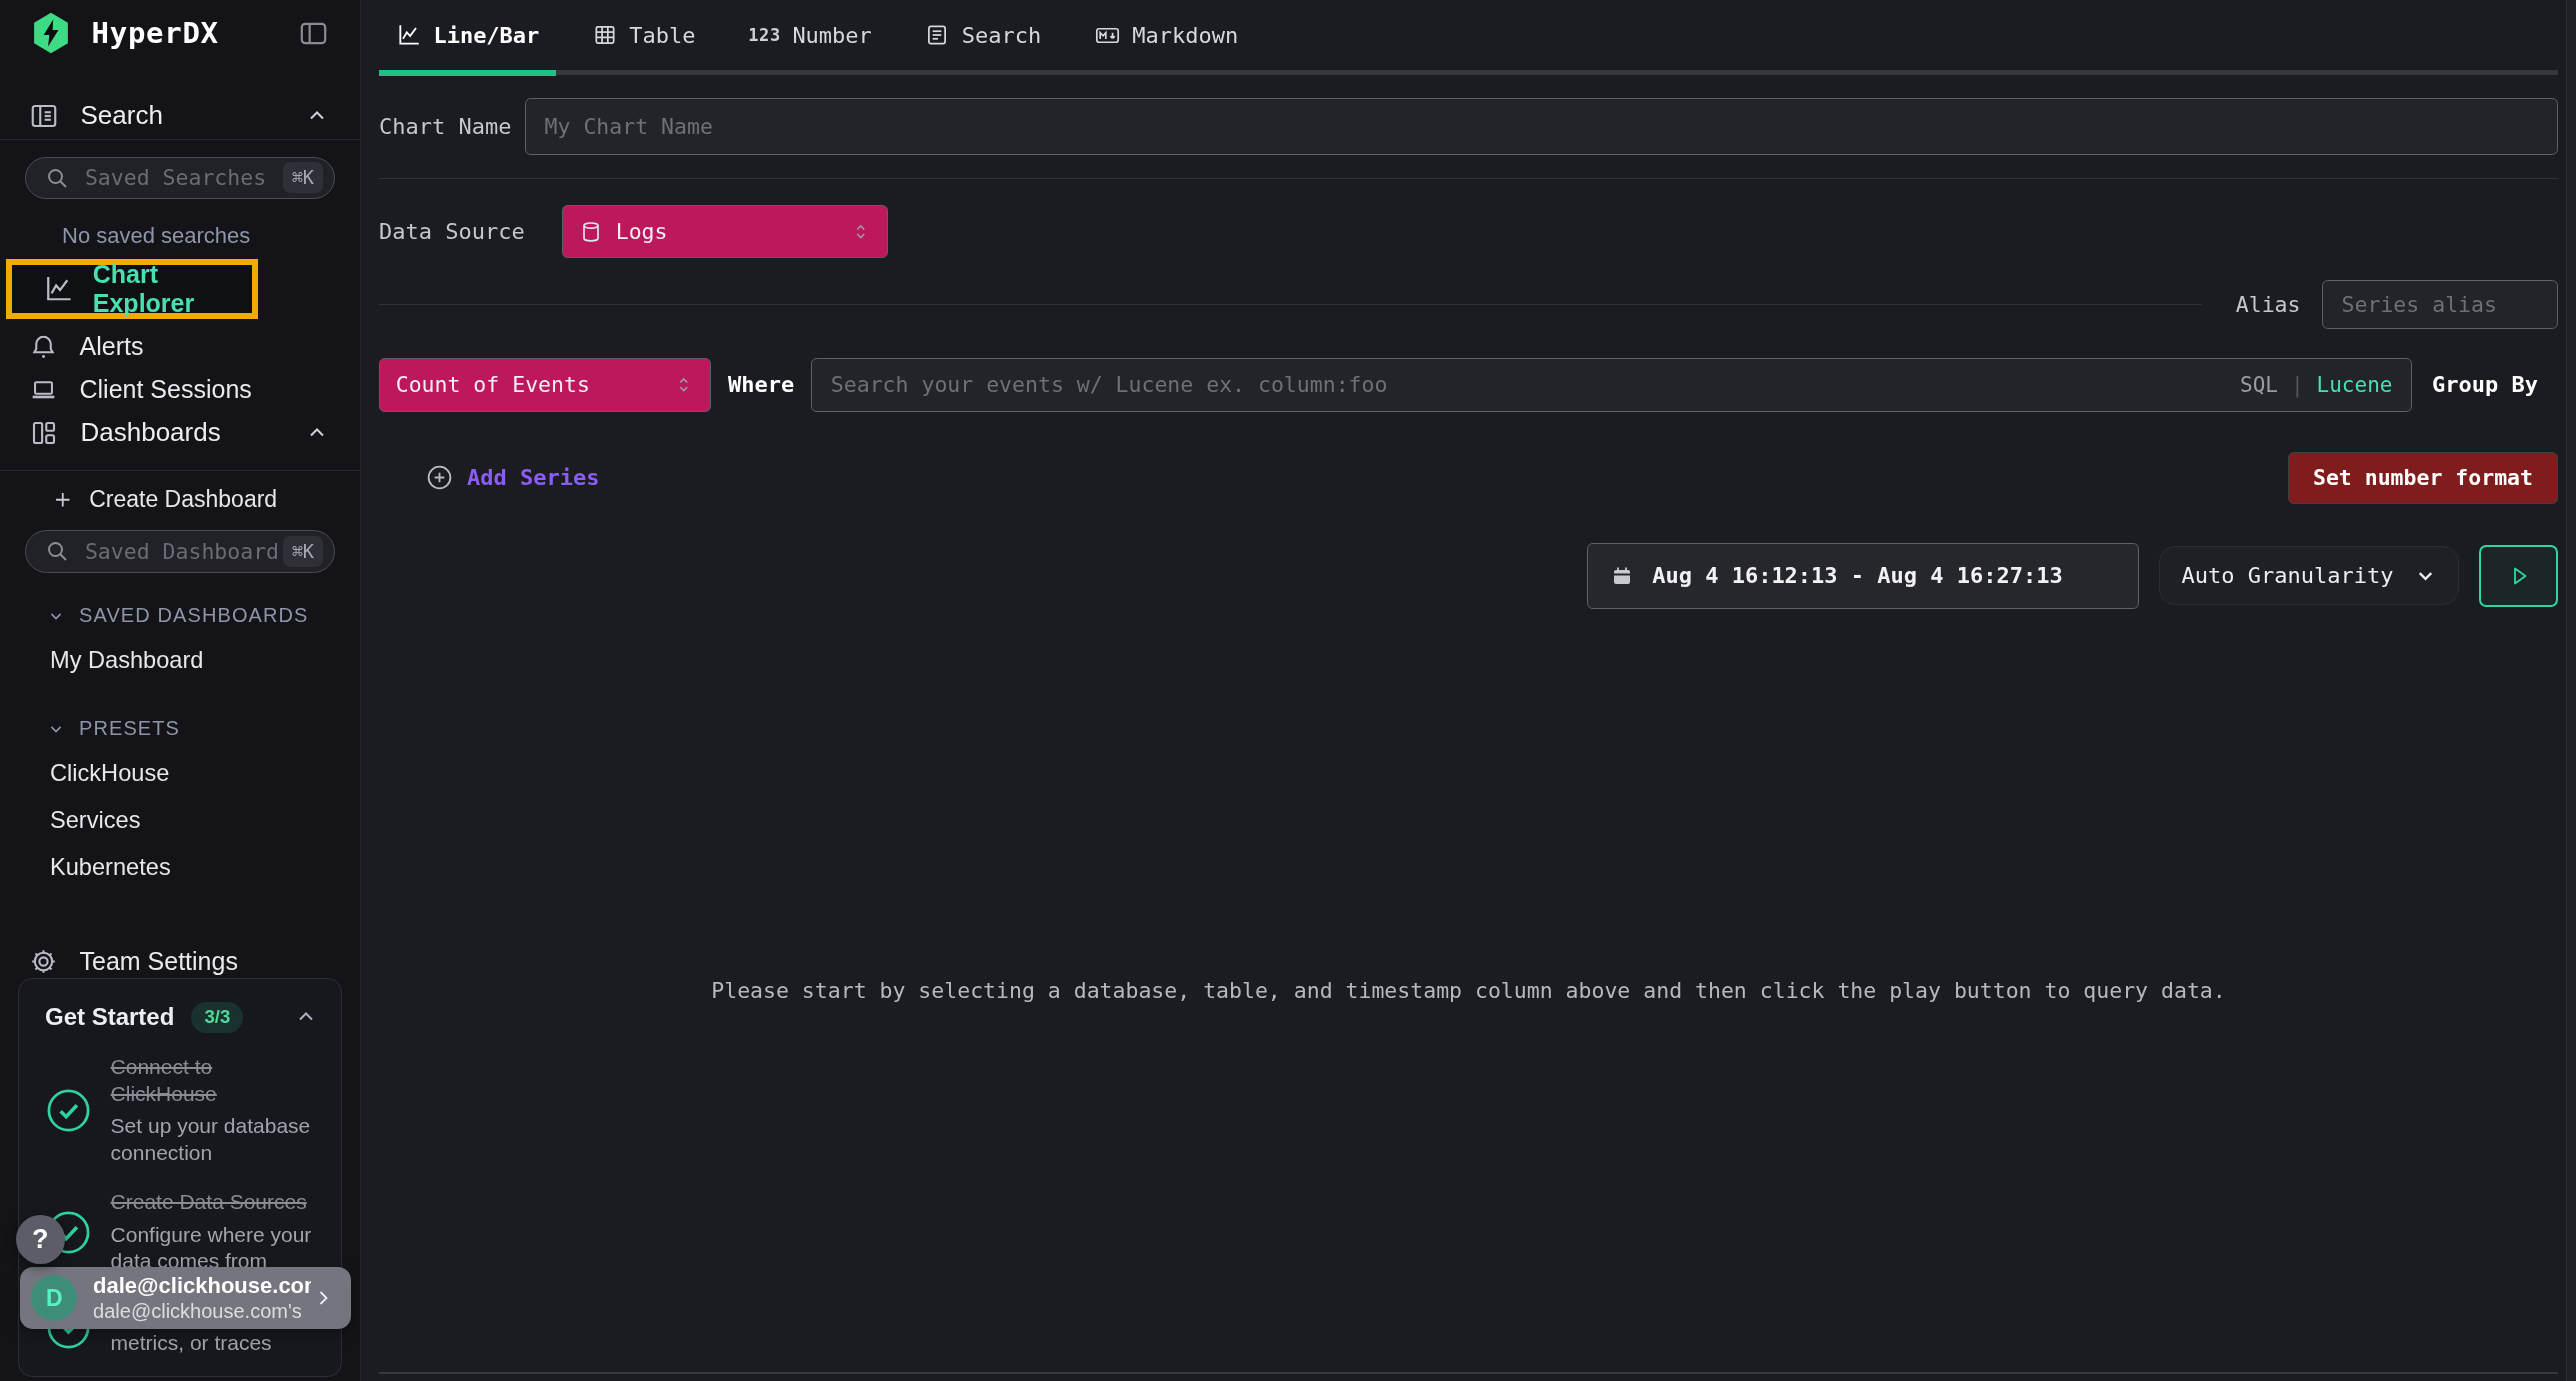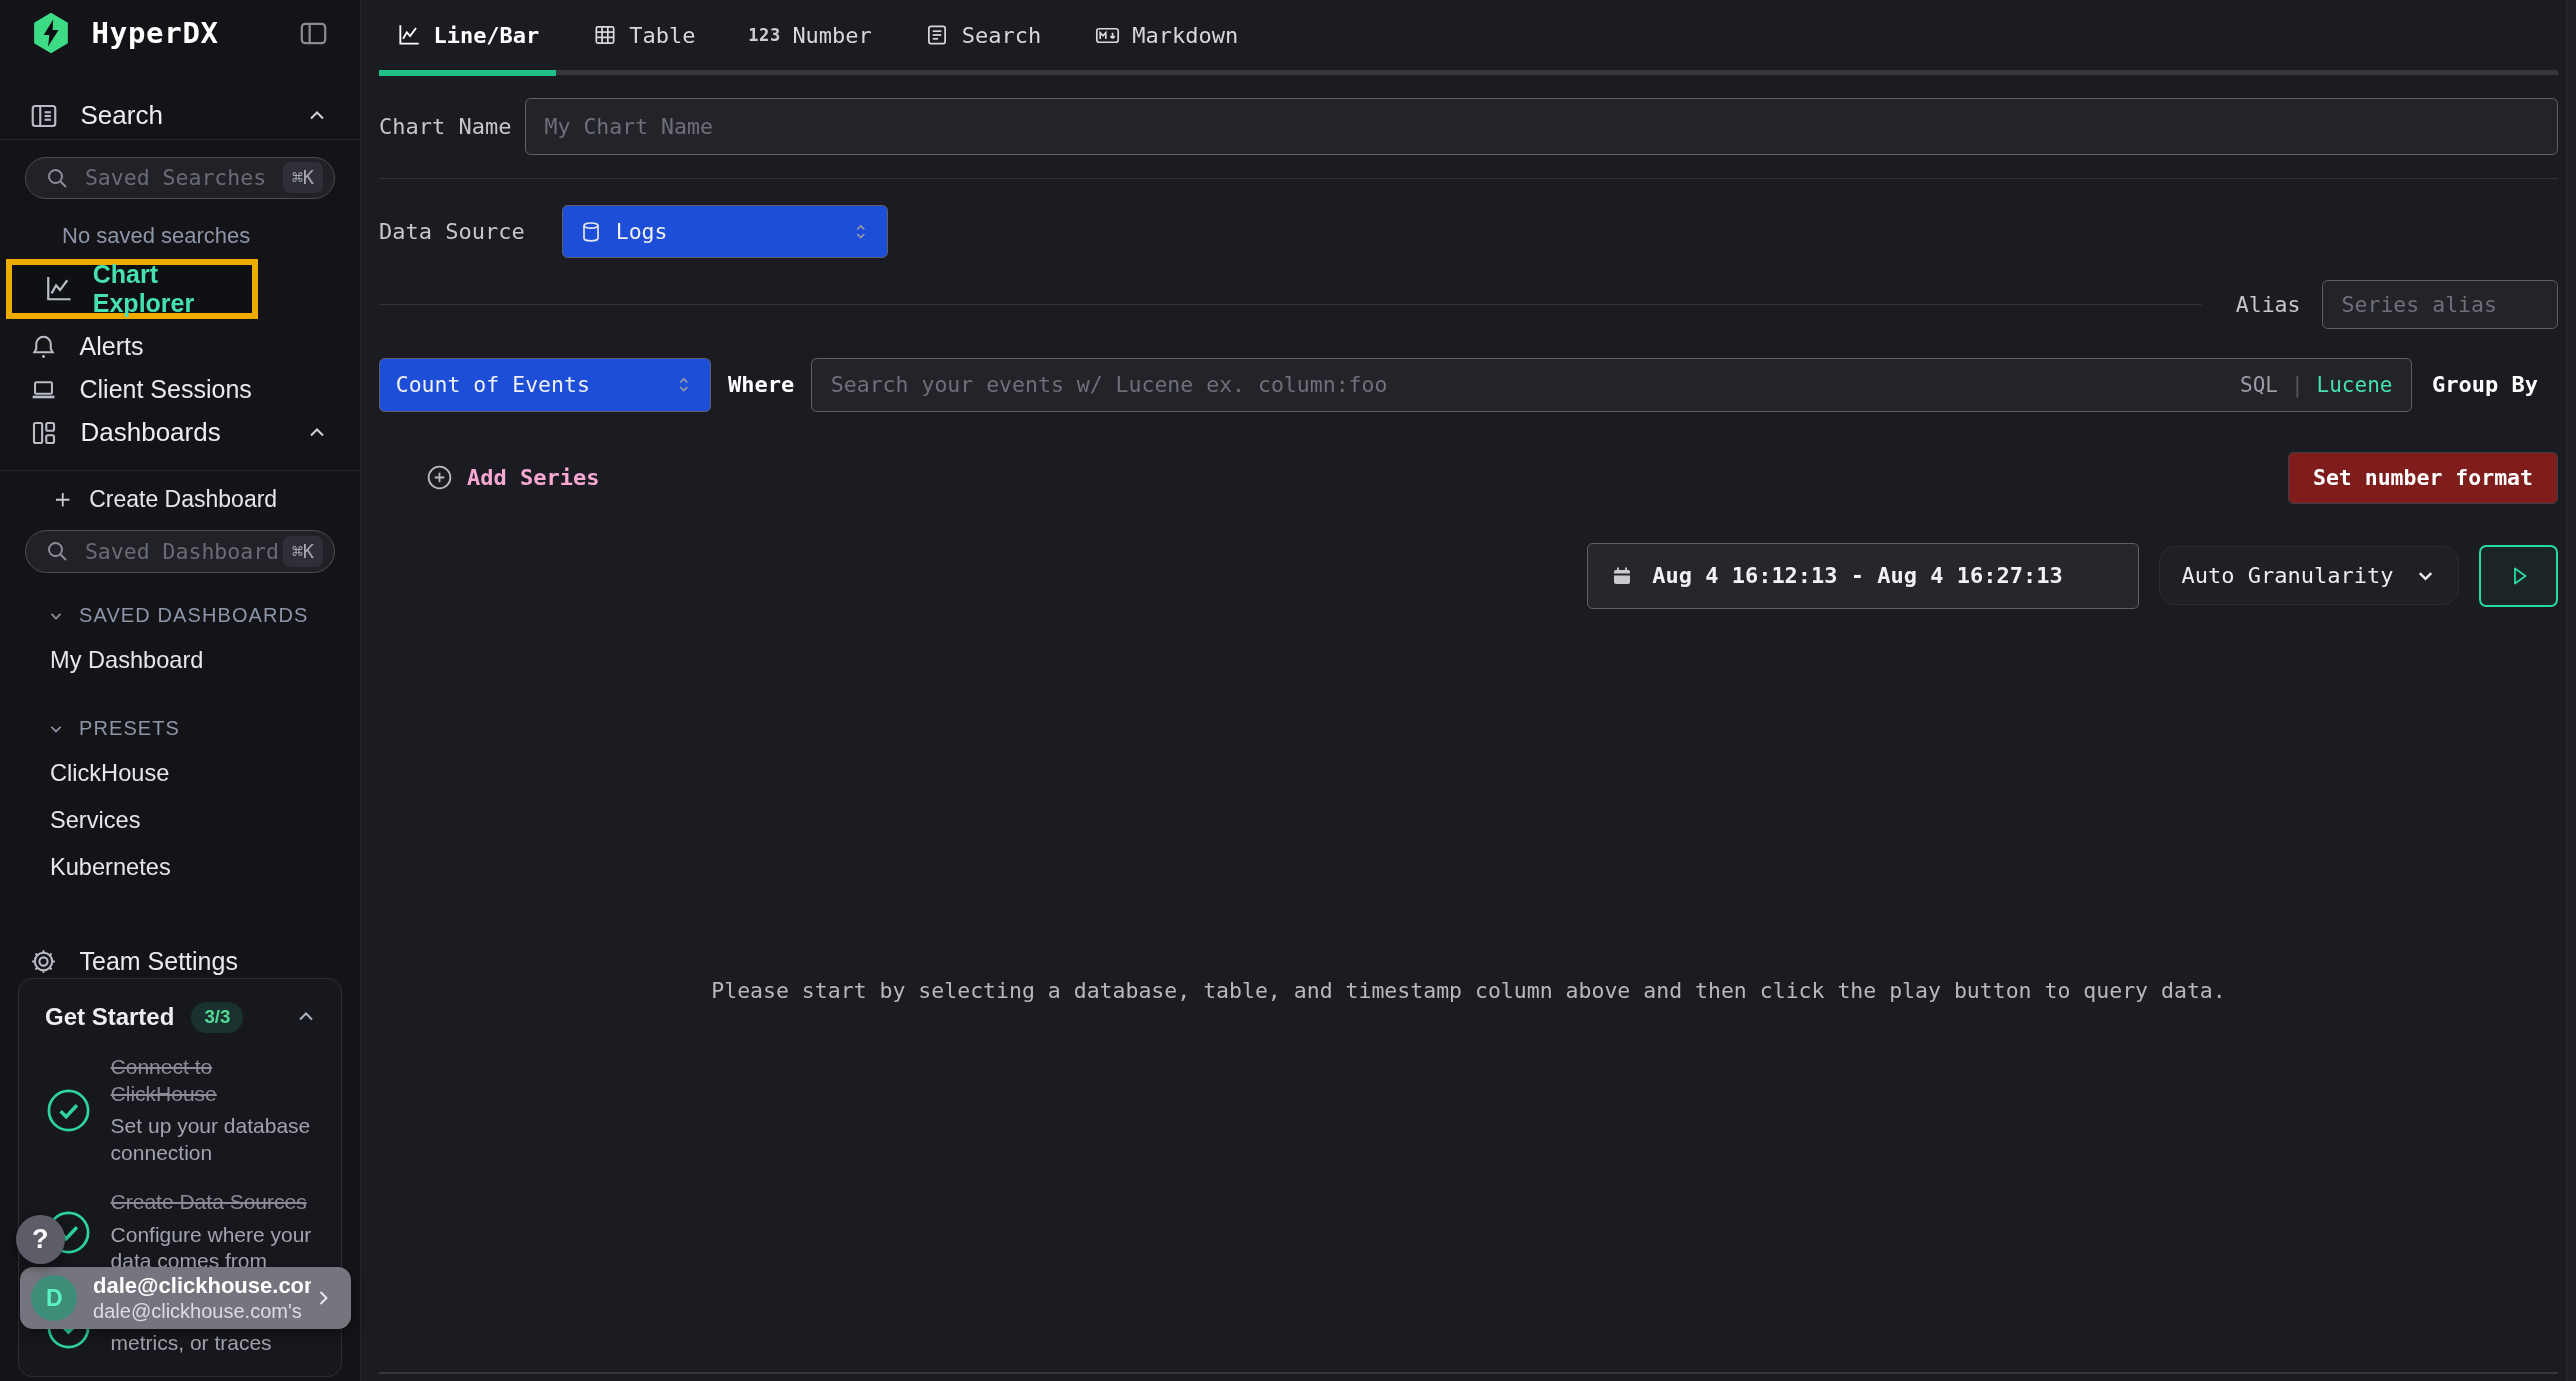--- a/index.html
+++ b/index.html
@@ -93,21 +93,21 @@
   .lbl-source{width:183px;flex:none;}
   .text-input{display:flex;align-items:center;height:100%;background:#232429;border:1.4px solid #5f6069;
               border-radius:5.7px;box-sizing:border-box;}
   .text-input input{width:100%;height:100%;background:transparent;border:none;outline:none;color:#e8e8ec;
                     font:21.5px "DejaVu Sans Mono",monospace;padding:0 18.6px;box-sizing:border-box;}
   .text-input input::placeholder{color:#6e6f78;}
   .grow{flex:1;min-width:0;}
 
   .hr{height:1.4px;background:#313238;margin-top:23px;}
   .row-data-source{margin-top:26px;height:53px;}
-  .select{display:flex;align-items:center;height:100%;background:#1d4ed8;border:1.4px solid #5f6069;
+  .select{display:flex;align-items:center;height:100%;background:#be185d;border:1.4px solid #5f6069;
           border-radius:5.7px;padding:0 15.7px;box-sizing:border-box;font-size:21.5px;color:#f0f0f3;cursor:pointer;}
   .select .sel-text{margin-left:13px;}
   .select .updown{margin-left:auto;}
   .sel-logs{width:326px;}
 
   .alias-row{display:flex;align-items:center;margin-top:21.5px;height:49px;}
   .alias-line{flex:1;height:1.4px;background:#313238;}
   .alias-label{margin:0 21.5px 0 34px;font-size:21.5px;color:#c6c7cd;}
   .alias-input{width:236px;height:49px;}
 
@@ -116,21 +116,21 @@
   .sel-agg .sel-text{margin-left:0;}
   .bold-label{font-weight:bold;color:#ffffff;font-size:22px;flex:none;}
   .where-label{margin:0 17px;}
   .where-box{flex:1;min-width:0;display:flex;align-items:center;padding-right:18.6px;}
   .sql-toggle{display:flex;align-items:center;gap:13px;font-size:21px;flex:none;cursor:pointer;}
   .sql-word{color:#9b9ca4;} .sql-pipe{color:#55565e;} .lucene-word{color:var(--accent-teal,#46e0b1);}
   .groupby-label{margin:0 20px;}
   .groupby-input{width:469px;height:54px;flex:none;}
 
   .actions-row{margin-top:40px;height:52px;display:flex;align-items:center;}
-  .add-series{display:flex;align-items:center;gap:13px;color:#f9a8d4;font-weight:bold;font-size:22px;
+  .add-series{display:flex;align-items:center;gap:13px;color:#8b5cf6;font-weight:bold;font-size:22px;
               margin-left:40px;background:none;border:none;cursor:pointer;font-family:inherit;}
   .spacer{flex:1;}
   .set-number{height:52px;padding:0 24px;background:#7f1d1d;border:1.4px solid #3f4047;border-radius:5.7px;
               color:#ffffff;font-weight:bold;font-size:21.5px;display:flex;align-items:center;cursor:pointer;
               font-family:inherit;}
 
   .time-row{margin-top:39px;display:flex;align-items:center;justify-content:flex-end;gap:20px;}
   .date-box{width:552px;height:66px;background:#26272c;border:1.4px solid #5f6069;border-radius:5.7px;
             display:flex;align-items:center;padding:0 21.5px;box-sizing:border-box;gap:18.6px;cursor:pointer;}
   .date-text{font-weight:600;font-size:22px;color:#f2f2f5;white-space:nowrap;}

